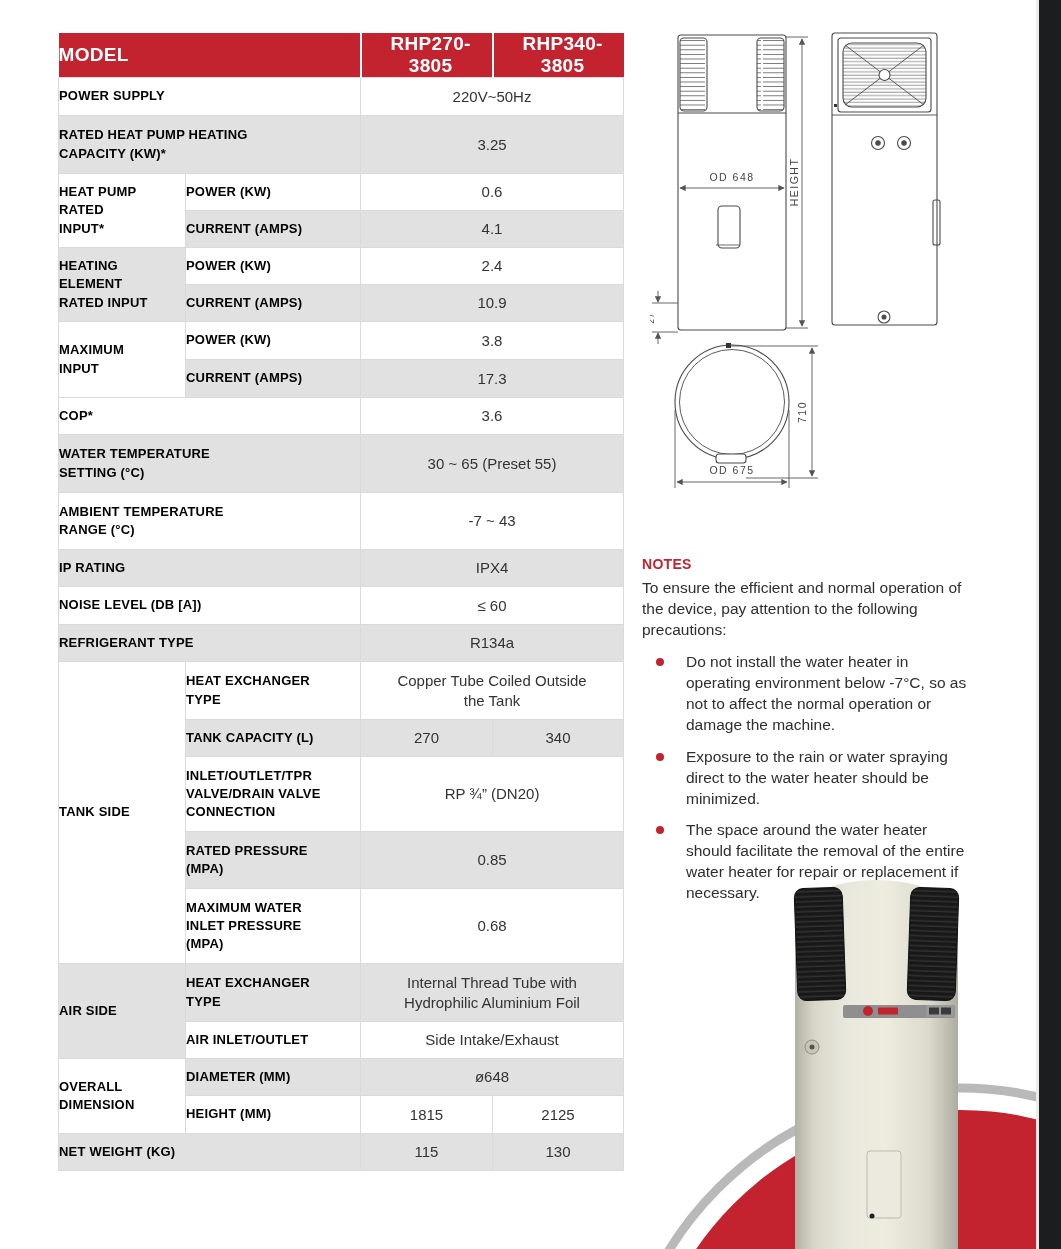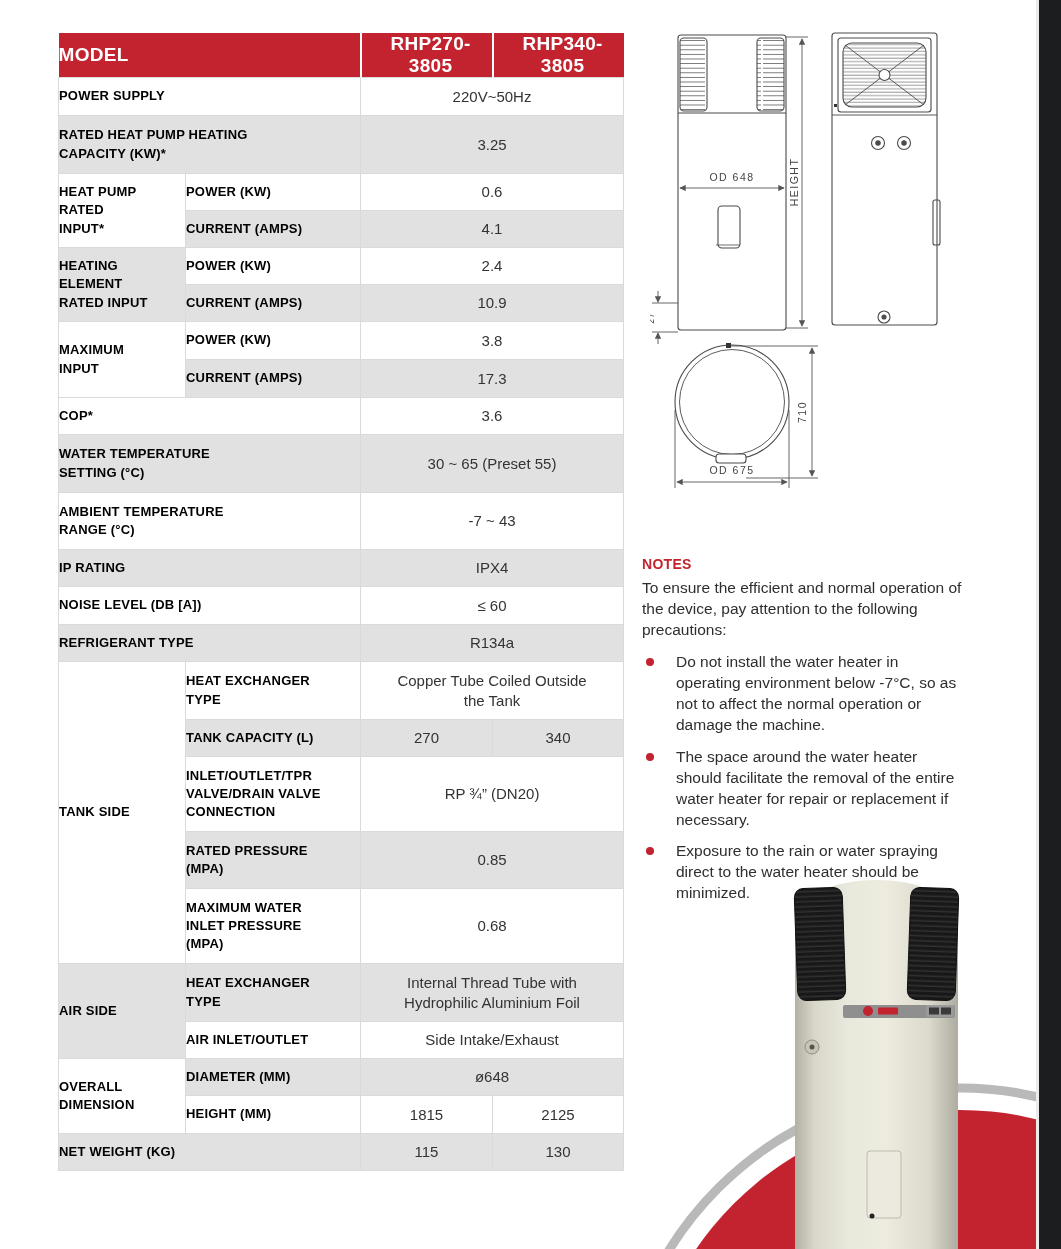--- a/index.html
+++ b/index.html
@@ -28,21 +28,21 @@
   td.vl {
     font-size:15px; color:#333333; text-align:center; white-space:pre-line;
     line-height:1.3; vertical-align:middle; background:#ffffff;
   }
   td.g { background:#e1e1e1; border-left-color:#ffffff; border-right-color:#ffffff; }
 
   
   .notes { position:absolute; left:642px; top:516px; width:332px;margin-top:40px; }
   .notes-title { color:#c2232e; font-weight:bold; font-size:14px; letter-spacing:.3px; margin-bottom:5px; }
   .notes-intro { font-size:15.5px; color:#2e2e2e; line-height:1.36; }
-  .bullets { margin-top:11px; display:flex; flex-direction:column; gap:10px; }
+  .bullets { margin-top:11px; display:flex; flex-direction:column; gap:10px;align-items:flex-end; }
   .bullet { display:flex; }
   .dot { width:8px; height:8px; border-radius:50%; background:#c2232e; margin:7px 0 0 4px; flex:none; }
   .btext { margin-left:22px; font-size:15.5px; line-height:1.36; color:#2e2e2e; width:288px; }
 
   
   .footnote {
     position:absolute; left:57px; top:1192px; width:580px;
     font-size:15.5px; color:#2e2e2e; line-height:1.35; white-space:pre-line;
   }
 
@@ -276,25 +276,25 @@
   <div class="notes">
     <div class="notes-title">NOTES</div>
     <div class="notes-intro">To ensure the efficient and normal operation of the device, pay attention to the following precautions:</div>
     <div class="bullets">
       <div class="bullet">
         <span class="dot"></span>
         <span class="btext">Do not install the water heater in operating environment below -7°C, so as not to affect the normal operation or damage the machine.</span>
       </div>
       <div class="bullet">
         <span class="dot"></span>
-        <span class="btext">The space around the water heater should facilitate the removal of the entire water heater for repair or replacement if necessary.</span>
+        <span class="btext">Exposure to the rain or water spraying direct to the water heater should be minimized.</span>
       </div>
       <div class="bullet">
         <span class="dot"></span>
-        <span class="btext">Exposure to the rain or water spraying direct to the water heater should be minimized.</span>
+        <span class="btext">The space around the water heater should facilitate the removal of the entire water heater for repair or replacement if necessary.</span>
       </div>
     </div>
   </div>
 
   <svg class="photo" width="421" height="389" viewBox="0 0 421 389">
     <defs>
       <linearGradient id="tg" x1="0" y1="0" x2="1" y2="0">
         <stop offset="0" stop-color="#b3b1a4"></stop>
         <stop offset="0.12" stop-color="#d8d7ca"></stop>
         <stop offset="0.32" stop-color="#e9e8dc"></stop>

